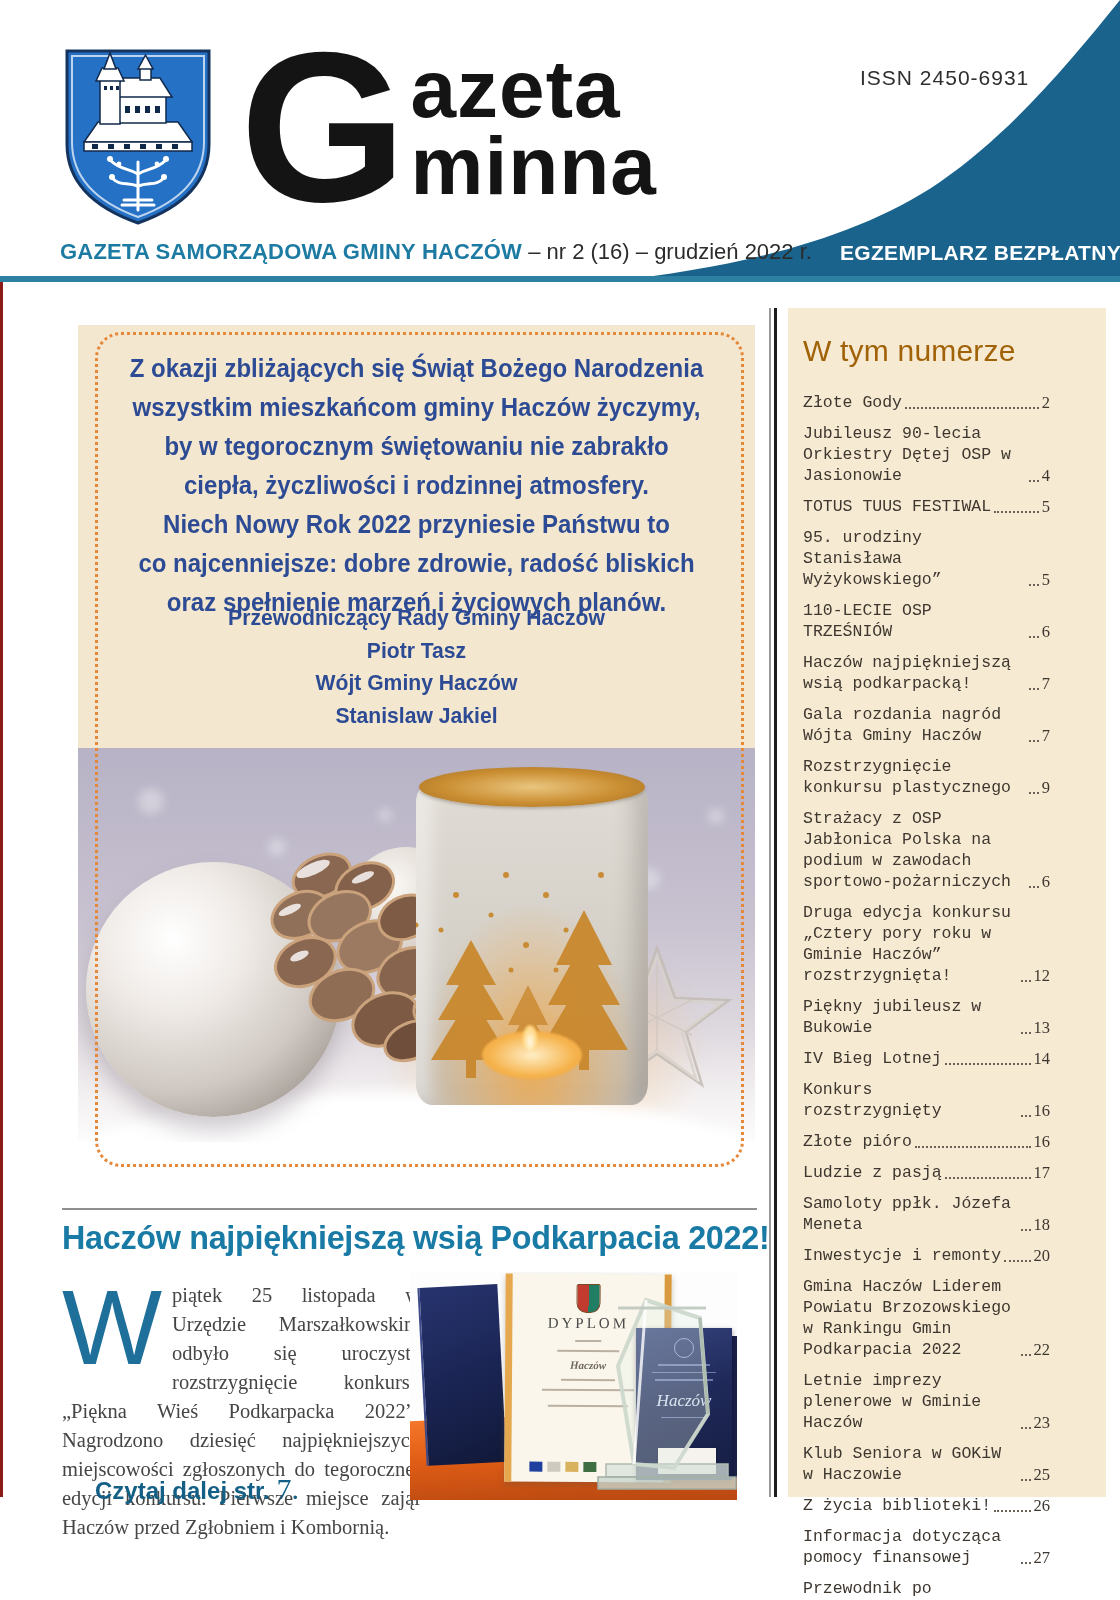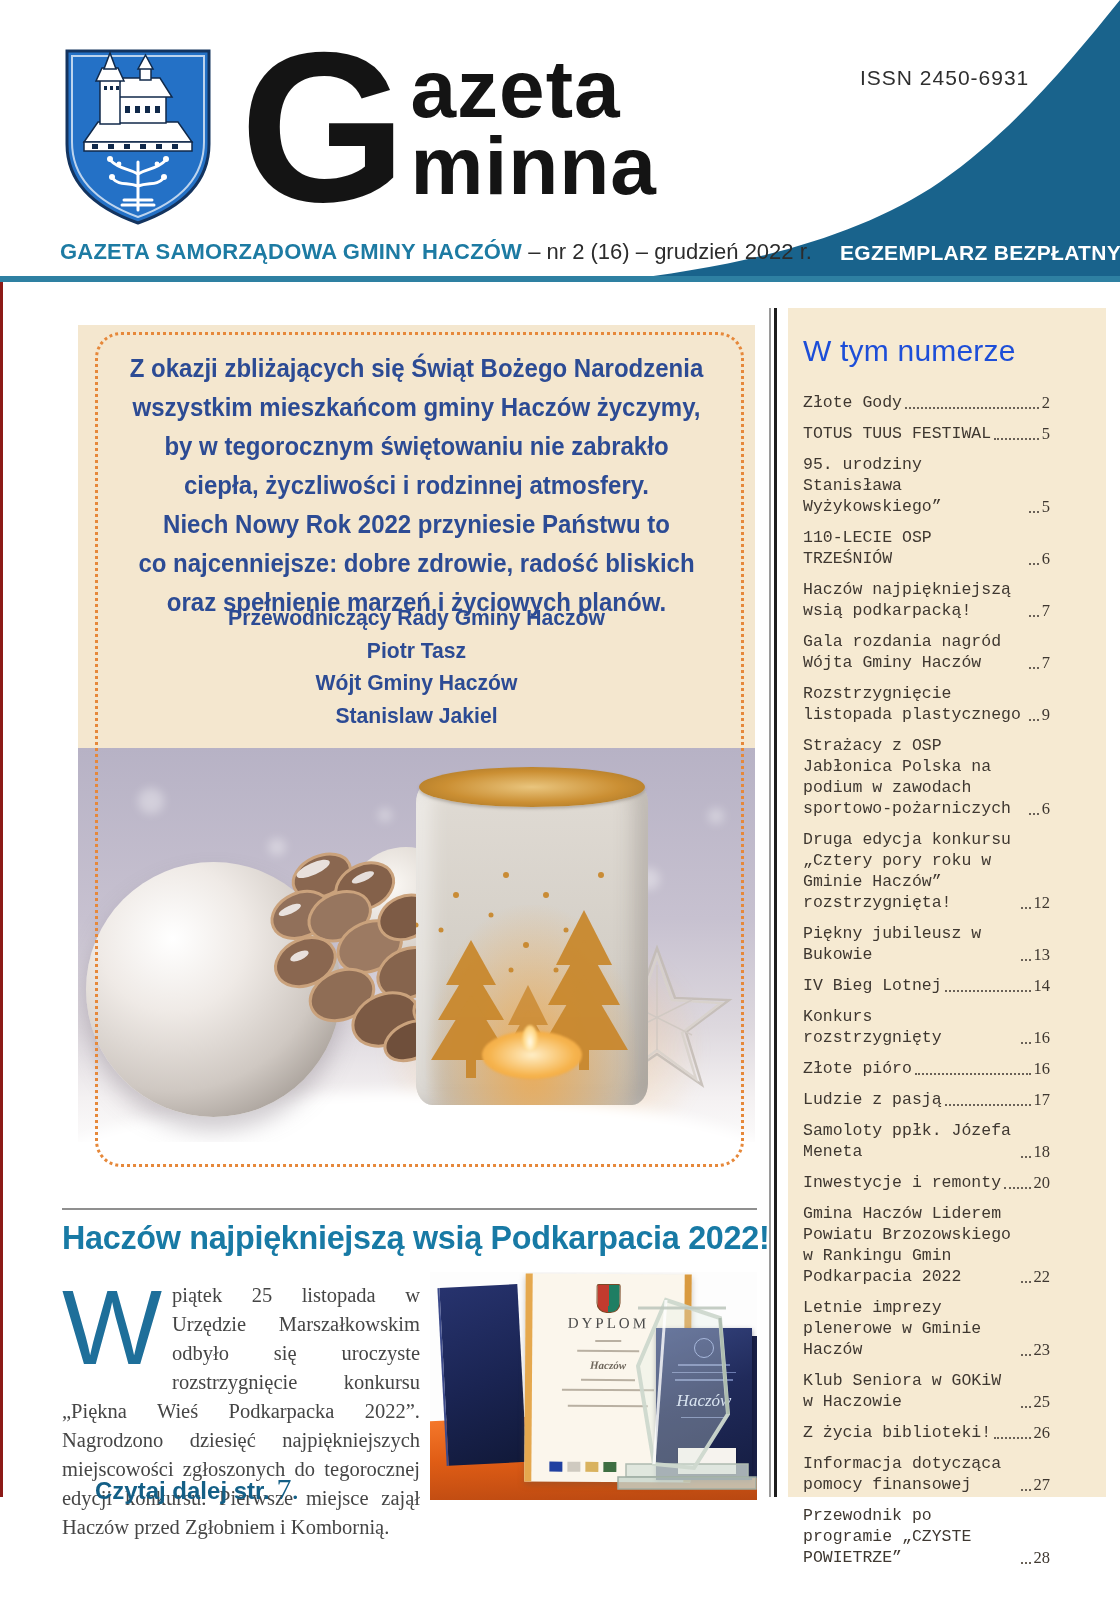--- a/index.html
+++ b/index.html
@@ -76,21 +76,21 @@
             font-size:34px;letter-spacing:-0.3px;transform:scaleX(0.95);transform-origin:left;white-space:nowrap;}
   .article-body{position:absolute;left:62px;top:1281px;width:358px;
                 font-family:"Liberation Serif",serif;font-size:20.5px;line-height:29px;color:#454545;
                 text-align:justify;}
   .dropcap{float:left;font-family:"Liberation Sans",sans-serif;font-weight:normal;color:#1e6f9a;
            font-size:106px;line-height:84px;margin:4px 10px 0 0;}
   .readmore{position:absolute;left:95px;top:1472px;color:#135f86;font-weight:bold;font-size:24px;}
   .readmore .rm-page{font-family:"Liberation Serif",serif;font-size:30px;font-weight:normal;color:#135f86;}
 
   
-  .award{position:absolute;left:430px;top:1272px;width:327px;height:228px;overflow:hidden;background:#fdfdfd;}
+  .award{position:absolute;left:410px;top:1272px;width:327px;height:228px;overflow:hidden;background:#fdfdfd;}
   .aw-table{position:absolute;left:-6px;bottom:-14px;width:345px;height:100px;transform:skewY(-2.5deg);
             background:linear-gradient(180deg,#f4772a 0%,#e05d15 40%,#b34511 100%);}
   .aw-folderL{position:absolute;left:12px;top:14px;width:78px;height:178px;transform:rotate(-3deg);
               background:linear-gradient(160deg,#27336e 0%,#1a2452 55%,#111939 100%);
               border-left:2px solid #3c4a8a;}
   .aw-folderR{position:absolute;left:298px;top:64px;width:36px;height:142px;background:#1a2148;}
   .aw-diploma{position:absolute;left:95px;top:2px;width:152px;height:208px;background:#fbf6ec;
               border-left:7px solid #e5a84e;border-right:7px solid #d99a3f;transform:rotate(0.4deg);
               box-shadow:0 3px 6px rgba(100,80,60,0.35);text-align:center;}
   .aw-shield{width:22px;height:27px;margin:10px auto 2px auto;
@@ -109,21 +109,21 @@
   .aw-script{font-family:"Liberation Serif",serif;font-style:italic;font-size:17px;color:#d6e0f6;margin-top:10px;}
   .aw-label{position:absolute;left:248px;top:176px;width:58px;height:26px;background:#f6f3ee;
             box-shadow:0 1px 2px rgba(0,0,0,0.3);}
   .aw-trophy{position:absolute;left:178px;top:24px;width:152px;height:204px;}
 
   
   .sep-thin{position:absolute;left:769px;top:308px;width:2px;height:1189px;background:#9a9a9a;}
   .sep-thick{position:absolute;left:774px;top:308px;width:3px;height:1189px;background:#1d1d1d;}
   .sidebar{position:absolute;left:788px;top:308px;width:318px;height:1189px;background:#f6ead2;
            box-sizing:border-box;padding:26px 56px 0 15px;}
-  .toc-title{color:#1d4ed8;font-size:30px;font-weight:normal;letter-spacing:0.2px;margin:0 0 24px 0;}
+  .toc-title{color:#a16207;font-size:30px;font-weight:normal;letter-spacing:0.2px;margin:0 0 24px 0;}
   .toc-list{list-style:none;margin:0;padding:0;font-family:"Liberation Serif",serif;
             font-size:16.5px;line-height:21px;color:#3e3730;}
   .toc-item{display:flex;align-items:flex-end;margin-bottom:10px;}
   .toc-label{flex:0 1 auto;font-family:Liberation Mono, monospace;}
   .toc-leader{flex:1 1 10px;min-width:10px;border-bottom:2px dotted #6a6157;margin:0 3px 4px 3px;}
   .toc-page{flex:none;}
 </style>
 </head>
 <body>
 
@@ -376,20 +376,25 @@
 
   <div class="sidebar">
     <h2 class="toc-title">W tym numerze</h2>
     <ul class="toc-list">
         <li class="toc-item">
     <span class="toc-label">Złote Gody</span>
     <span class="toc-leader"></span>
     <span class="toc-page">2</span>
   </li>
         <li class="toc-item">
+    <span class="toc-label">Jubileusz 90-lecia Orkiestry Dętej OSP w Jasionowie</span>
+    <span class="toc-leader"></span>
+    <span class="toc-page">4</span>
+  </li>
+        <li class="toc-item">
     <span class="toc-label">TOTUS TUUS FESTIWAL</span>
     <span class="toc-leader"></span>
     <span class="toc-page">5</span>
   </li>
         <li class="toc-item">
     <span class="toc-label">95. urodziny Stanisława Wyżykowskiego”</span>
     <span class="toc-leader"></span>
     <span class="toc-page">5</span>
   </li>
         <li class="toc-item">
@@ -401,21 +406,21 @@
     <span class="toc-label">Haczów najpiękniejszą wsią podkarpacką!</span>
     <span class="toc-leader"></span>
     <span class="toc-page">7</span>
   </li>
         <li class="toc-item">
     <span class="toc-label">Gala rozdania nagród Wójta Gminy Haczów</span>
     <span class="toc-leader"></span>
     <span class="toc-page">7</span>
   </li>
         <li class="toc-item">
-    <span class="toc-label">Rozstrzygnięcie listopada plastycznego</span>
+    <span class="toc-label">Rozstrzygnięcie konkursu plastycznego</span>
     <span class="toc-leader"></span>
     <span class="toc-page">9</span>
   </li>
         <li class="toc-item">
     <span class="toc-label">Strażacy z OSP Jabłonica Polska na podium w zawodach sportowo-pożarniczych</span>
     <span class="toc-leader"></span>
     <span class="toc-page">6</span>
   </li>
         <li class="toc-item">
     <span class="toc-label">Druga edycja konkursu „Cztery pory roku w Gminie Haczów” rozstrzygnięta!</span>

